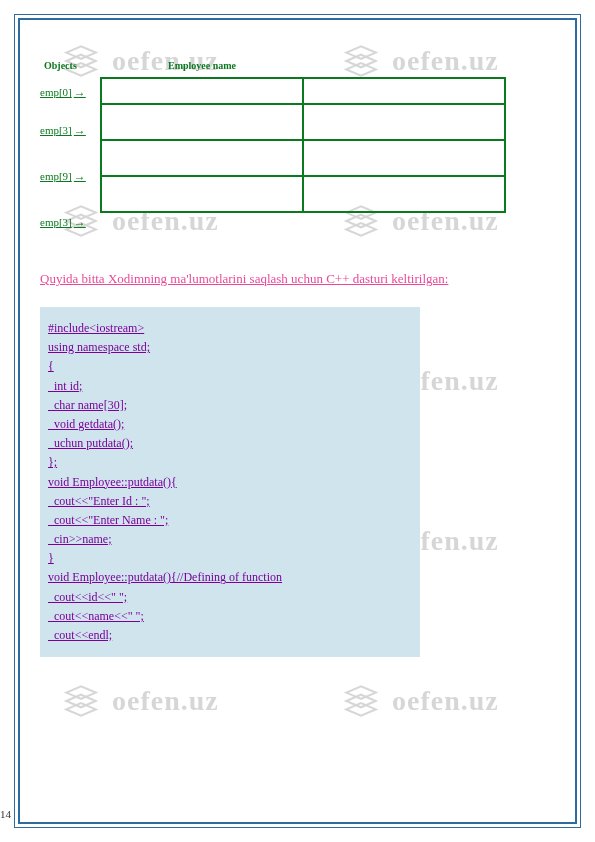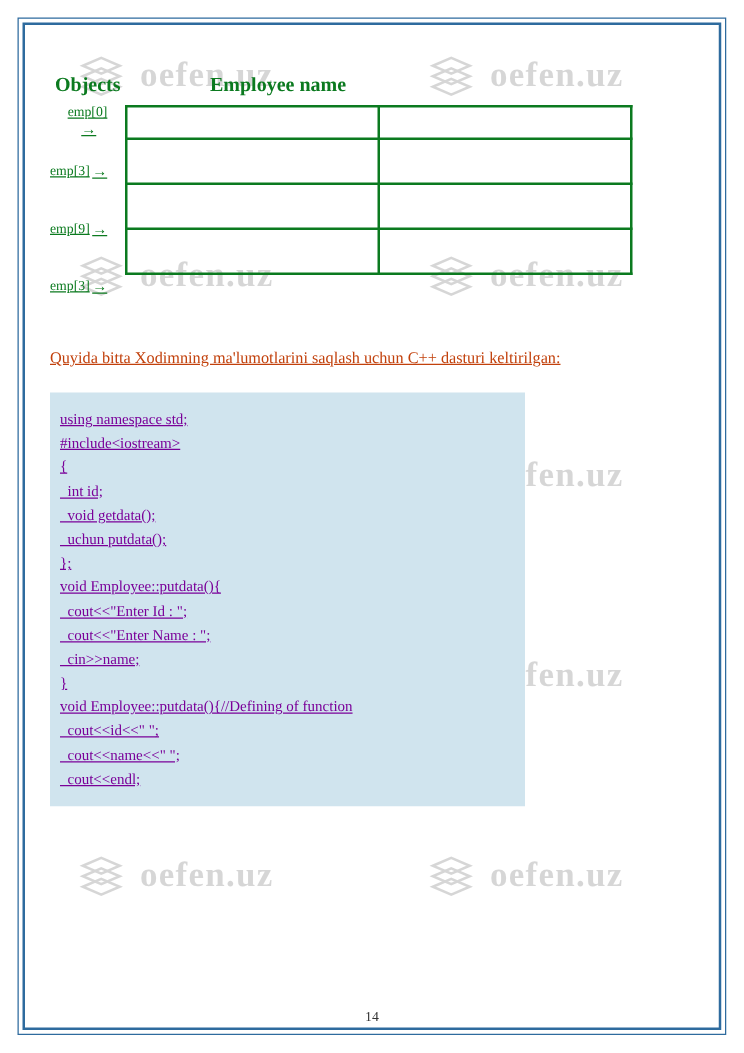--- a/index.html
+++ b/index.html
@@ -56,21 +56,21 @@
       top: 30px;
       left: 40px;
       right: 40px;
       bottom: 30px;
       z-index: 2;
     }
     .headers-row {
       display: flex;
       font-weight: bold;
       color: #0b7a1f;
-      font-size: 16px;
+      font-size: 10px;
       margin-top: 30px;
       margin-bottom: 6px;
     }
     .hdr-objects { width: 98px; padding-left: 4px; }
     .hdr-empid { width: 200px; text-align: left; }
     .hdr-empname { flex: 1; text-align: left; padding-left: 30px; }
     .table-area {
       display: flex;
       margin-bottom: 26px;
     }
@@ -80,39 +80,39 @@
       flex-direction: column;
     }
     .label-cell {
       height: 46px;
       display: flex;
       align-items: center;
       font-size: 11px;
       color: #0b7a1f;
       text-decoration: underline;
     }
-    .label-cell.short { height: 30px; flex-direction: column; }
+    .label-cell.short { height: 30px; }
     .arrow { font-size: 12px; margin-left: 2px; text-decoration: none; display: inline-block; }
     .grid-col {
       flex: 1;
       max-width: 406px;
     }
     .grid-table {
       border-collapse: collapse;
       width: 100%;
     }
     .grid-table td {
       border: 2px solid #0b7a1f;
       height: 36px;
     }
     .grid-table tr.short td { height: 26px; }
     .grid-table td.left { width: 50%; }
     .grid-table td.right { width: 50%; }
     .caption {
-      color: #c2410c;
+      color: #ec4899;
       font-size: 13px;
       text-decoration: underline;
       margin-bottom: 20px;
       margin-top: 8px;
     }
     .code-block {
       background: #d0e4ee;
       padding: 12px 8px 12px 8px;
       margin-left: 0;
       width: 380px;
@@ -121,21 +121,21 @@
     }
     .code-line {
       color: #7a0099;
       text-decoration: underline;
       white-space: pre;
     }
     .page-num {
       position: absolute;
       bottom: 22px;
       left: 0; right: 0;
-      text-align: center;
+      text-align: left;
       font-size: 11px;
       color: #333;
       z-index: 3;
     }
   </style>
 </head>
 <body>
 
 <div class="watermark-layer">
   <div class="wm-item" style="top:40px; left:60px;">
@@ -308,24 +308,25 @@
               <td class="right"></td>
             </tr>
       </tbody>
         </table>
     </div>
   </div>
 
   <div class="caption">Quyida bitta Xodimning ma'lumotlarini saqlash uchun C++ dasturi keltirilgan:</div>
 
   <div class="code-block">
+    <div class="code-line">#include&lt;iostream&gt;</div>
     <div class="code-line">using namespace std;</div>
-    <div class="code-line">#include&lt;iostream&gt;</div>
     <div class="code-line">{</div>
     <div class="code-line">  int id;</div>
+    <div class="code-line">  char name[30];</div>
     <div class="code-line">  void getdata();</div>
     <div class="code-line">  uchun putdata();</div>
     <div class="code-line">};</div>
     <div class="code-line">void Employee::putdata(){</div>
     <div class="code-line">  cout&lt;&lt;"Enter Id : ";</div>
     <div class="code-line">  cout&lt;&lt;"Enter Name : ";</div>
     <div class="code-line">  cin&gt;&gt;name;</div>
     <div class="code-line">}</div>
     <div class="code-line">void Employee::putdata(){//Defining of function</div>
     <div class="code-line">  cout&lt;&lt;id&lt;&lt;" ";</div>

